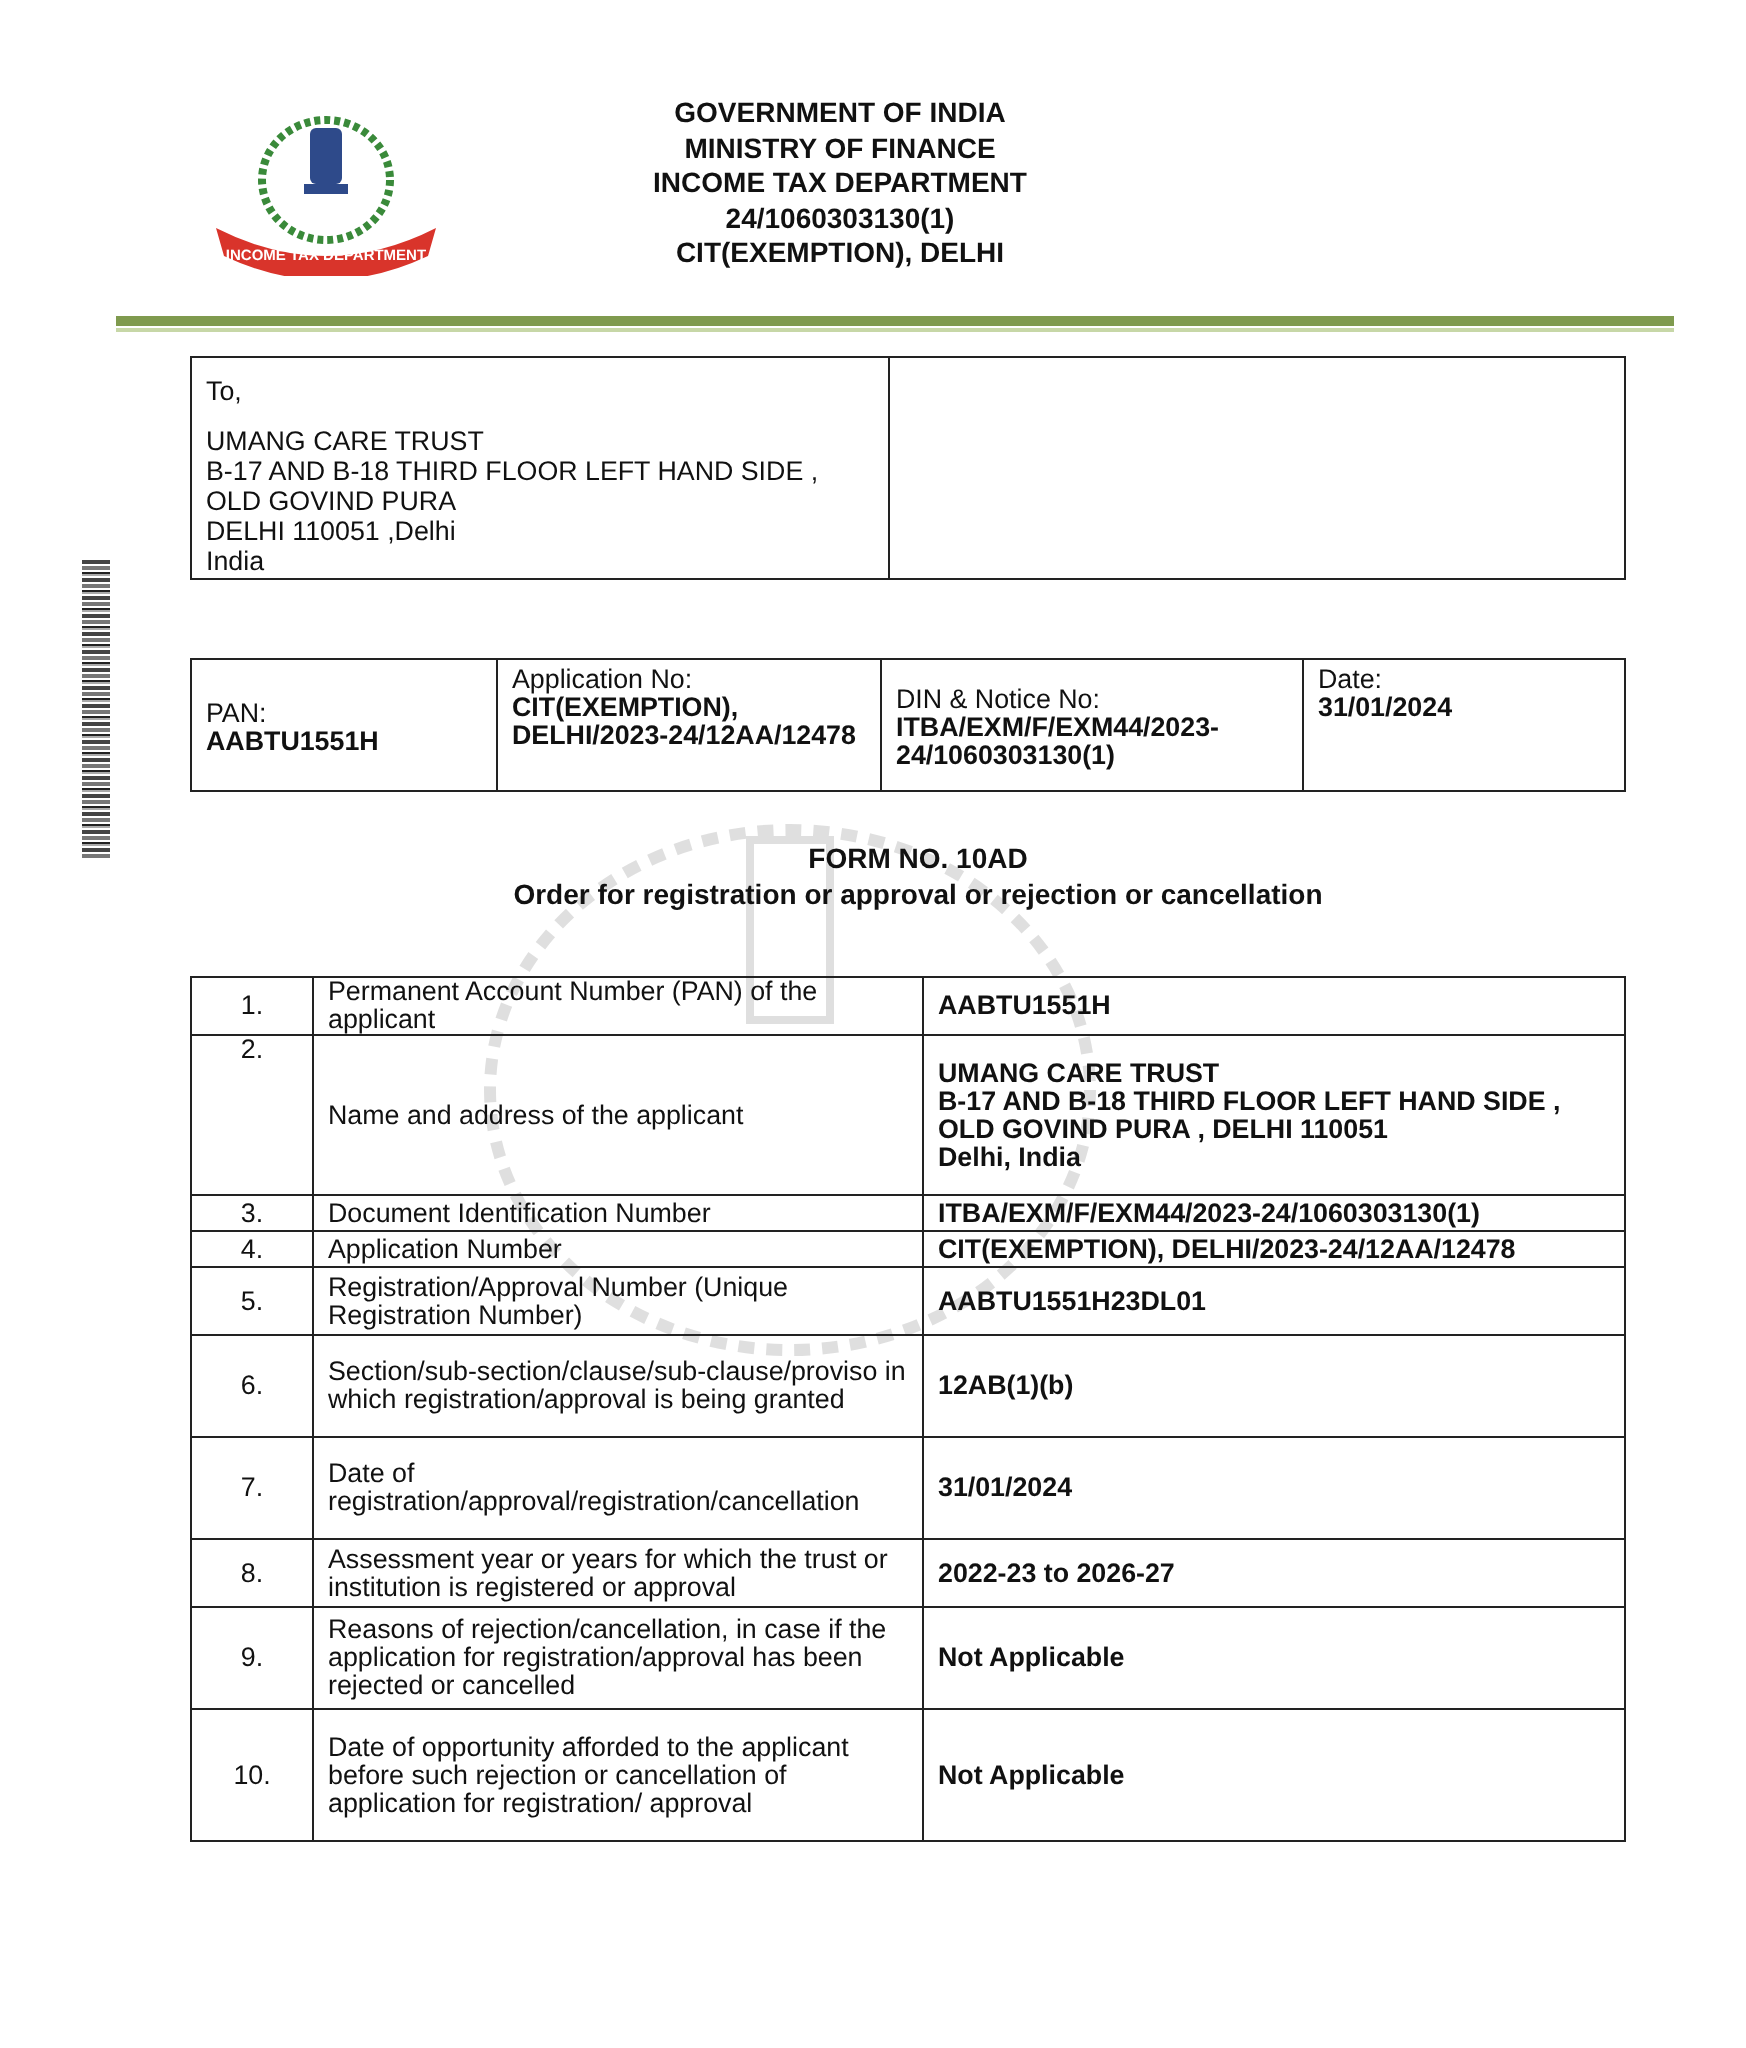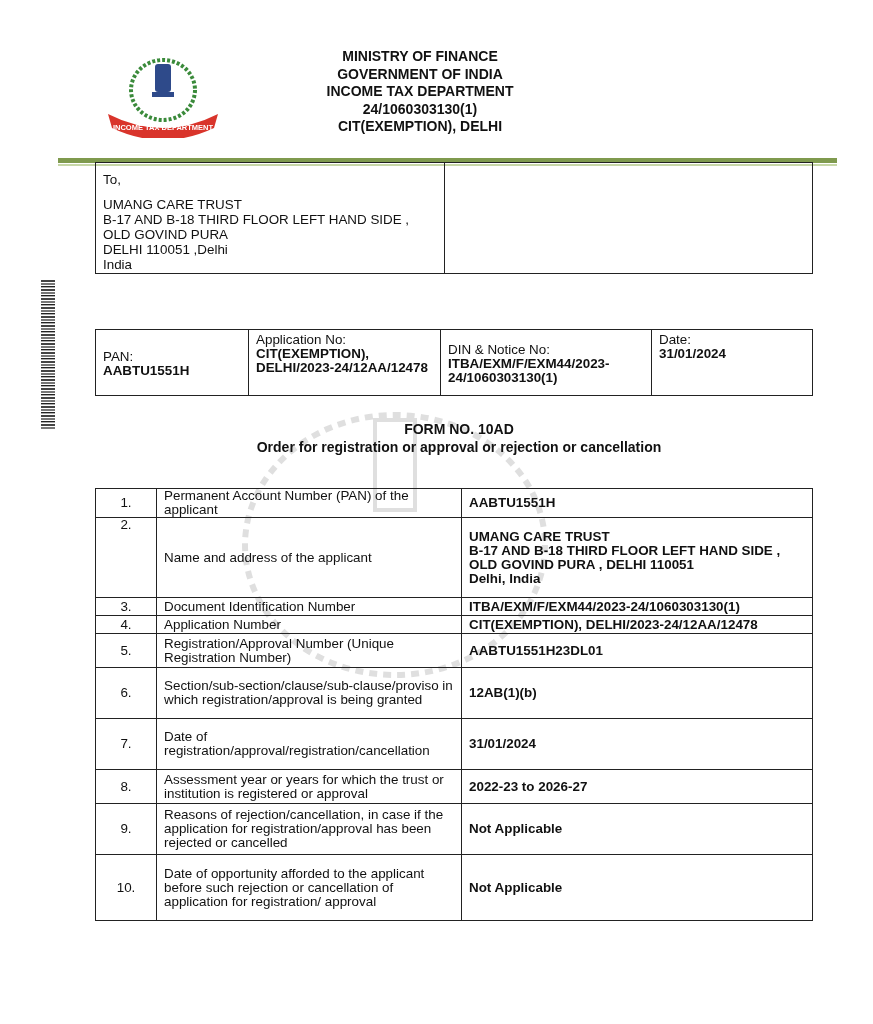--- a/index.html
+++ b/index.html
@@ -7,21 +7,21 @@
            font-family: "Liberation Sans", sans-serif; color: #111; }
     .logo { position: absolute; left: 100px; top: 52px; width: 126px; height: 86px; }
     .header { position: absolute; left: 300px; top: 48px; width: 240px; text-align: center;
               font-weight: bold; font-size: 14px; line-height: 17.5px; }
     .rule { position: absolute; left: 58px; top: 158px; width: 779px; height: 5px; background: #7f9a4e; }
     .rule2 { position: absolute; left: 58px; top: 164px; width: 779px; height: 2px; background: #c7d7a7; }
     .barcode { position: absolute; left: 41px; top: 280px; width: 14px; height: 150px;
                background: repeating-linear-gradient(to bottom, #444 0 2px, #fff 2px 3px, #777 3px 5px, #fff 5px 6px, #222 6px 7px, #aaa 7px 8px, #fff 8px 9px); }
     table { border-collapse: collapse; position: absolute; font-size: 13.4px; }
     td { border: 1.5px solid #222; vertical-align: top; padding: 0 7px; }
-    .addr { left: 95px; top: 162px; width: 718px; height: 112px; }
+    .addr { left: 95px; top: 178px; width: 718px; height: 112px; }
     .addr td { padding-top: 9px; line-height: 15px; }
     .hdr { left: 95px; top: 329px; width: 718px; height: 67px; }
     .hdr td { padding-top: 3px; line-height: 14px; }
     .b { font-weight: bold; }
     .form-title { position: absolute; left: 209px; top: 420px; width: 500px; text-align: center;
                   font-weight: bold; font-size: 14px; line-height: 18px; }
     .main { left: 95px; top: 488px; width: 718px; }
     .main td { vertical-align: middle; line-height: 14px; }
     .main td.n { text-align: center; width: 46px; }
     .main td.l { width: 290px; }
@@ -33,22 +33,22 @@
 
 <svg class="logo" viewBox="0 0 126 86">
   <ellipse cx="63" cy="38" rx="32" ry="30" fill="none" stroke="#3a8a3a" stroke-width="4" stroke-dasharray="3 2"></ellipse>
   <rect x="55" y="12" width="16" height="28" rx="3" fill="#2e4a8a"></rect>
   <rect x="52" y="40" width="22" height="5" fill="#2e4a8a"></rect>
   <path d="M8 62 Q63 90 118 62 L114 76 Q63 100 12 76 Z" fill="#d9342b"></path>
   <text x="63" y="78" font-size="7.5" font-weight="bold" fill="#fff" text-anchor="middle" font-family="Liberation Sans, sans-serif">INCOME TAX DEPARTMENT</text>
 </svg>
 
 <div class="header">
+  <div>GOVERNMENT OF INDIA</div>
   <div>MINISTRY OF FINANCE</div>
-  <div>GOVERNMENT OF INDIA</div>
   <div>INCOME TAX DEPARTMENT</div>
   <div>24/1060303130(1)</div>
   <div>CIT(EXEMPTION), DELHI</div>
 </div>
 
 <div class="rule"></div>
 <div class="rule2"></div>
 
 <div class="barcode"></div>
 

